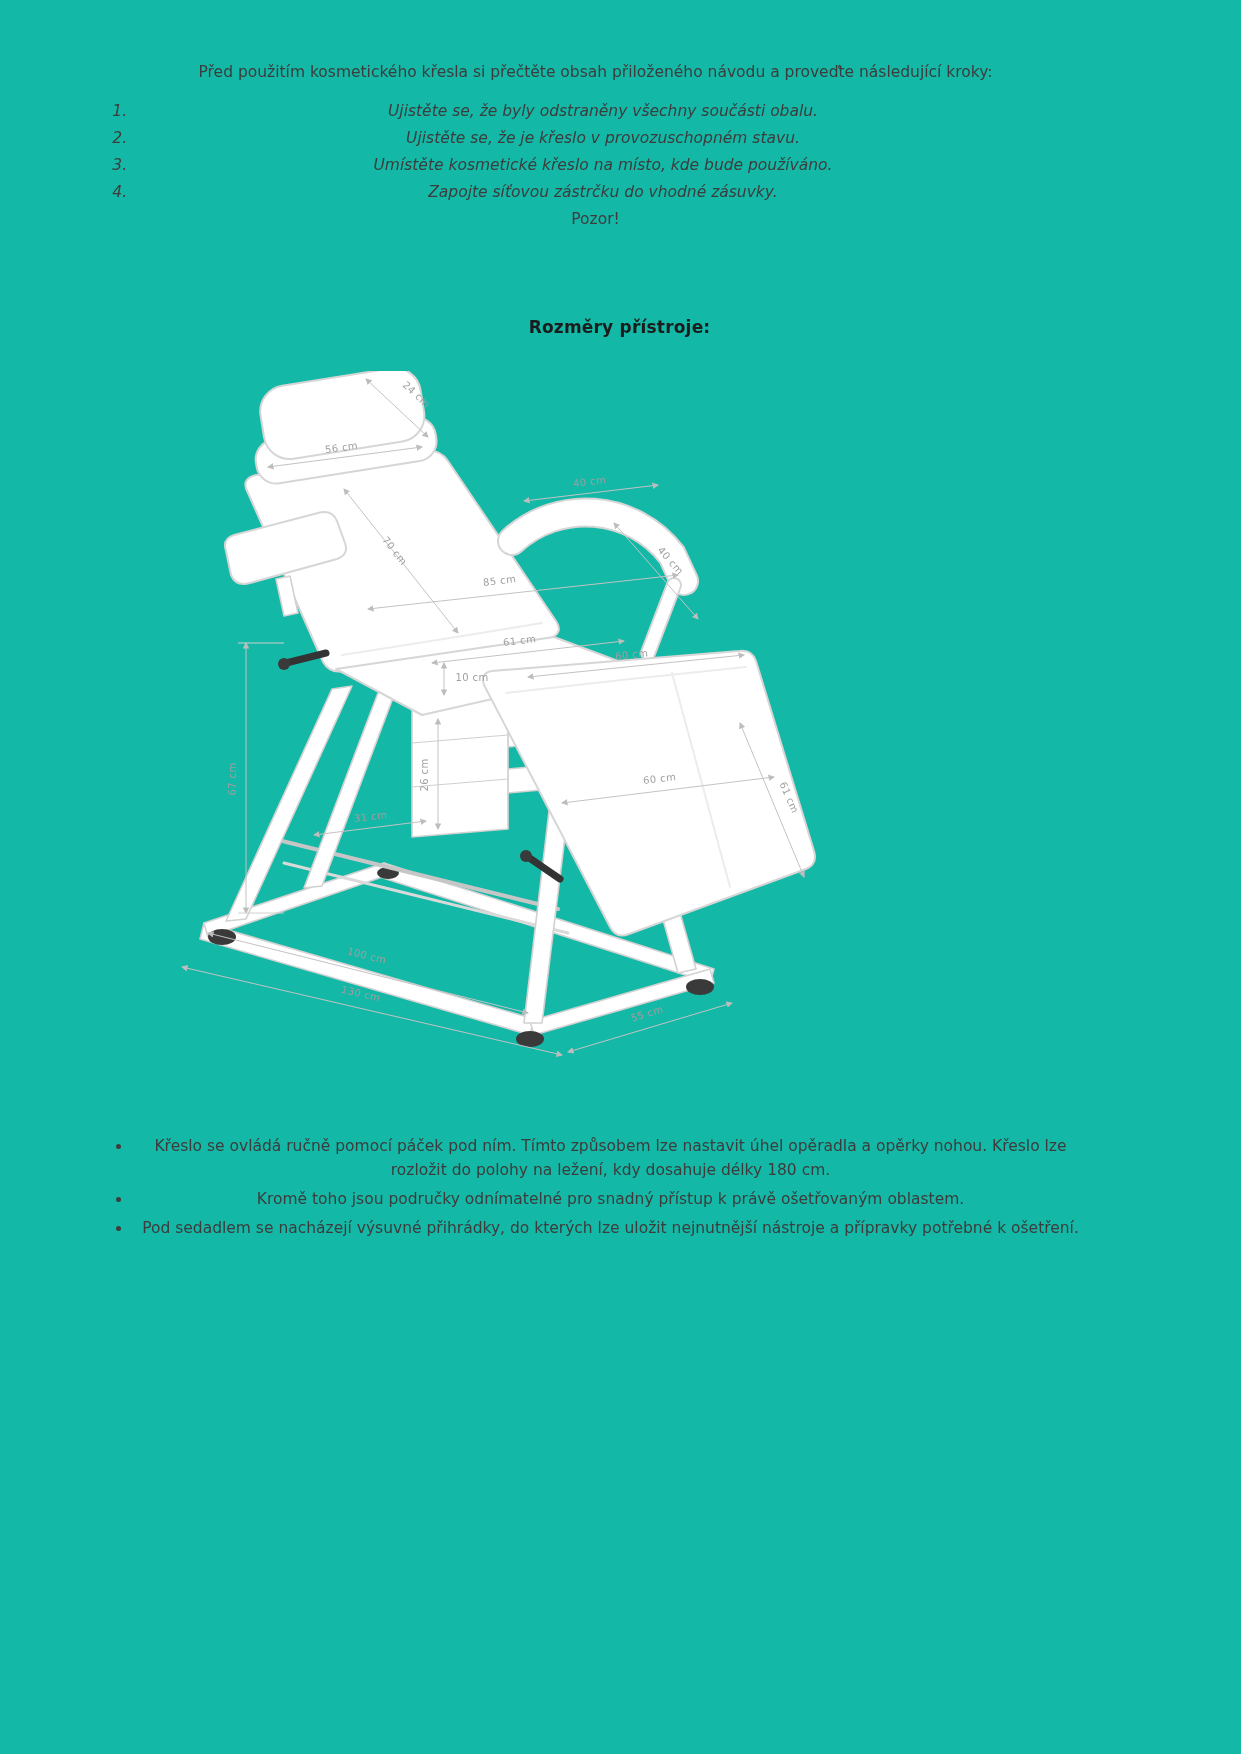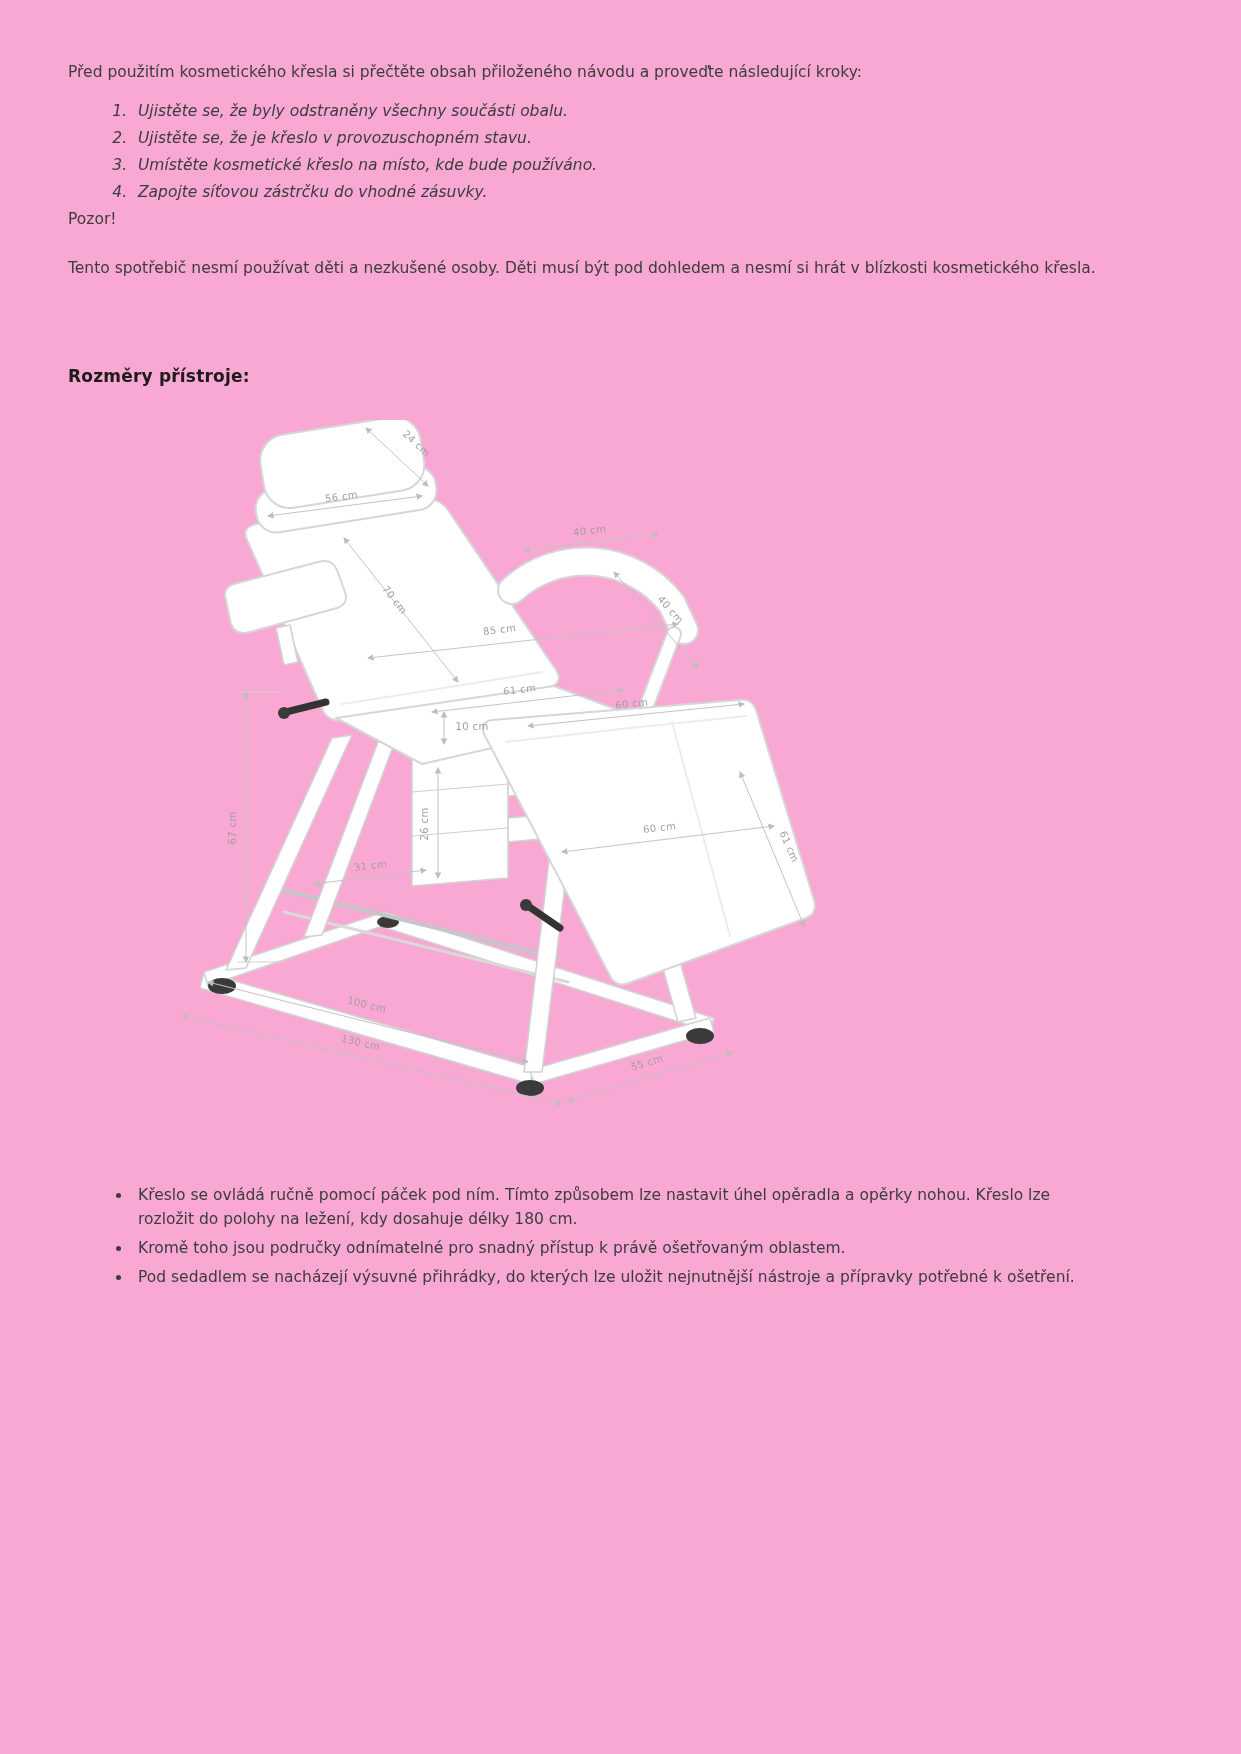--- a/index.html
+++ b/index.html
@@ -4,21 +4,21 @@
 <style>
   * { margin:0; padding:0; box-sizing:border-box; }
   html,body { background:#ffffff; }
   body {
     width:1241px; height:1754px;
     font-family:"DejaVu Sans", sans-serif;
     color:#3c3c3c;
     position:relative;
     overflow:hidden;
   }
-  .page { width:1241px; height:1754px; background:#f9a8d4; padding:60px 70px 40px 68px; }
+  .page { width:1241px; height:1754px; background:#14b8a6; padding:60px 70px 40px 68px;text-align:center; }
   .para { font-size:15.5px; line-height:1.55; max-width:1055px; }
   ol.steps {
     margin-top:14px;
     padding-left:64px;
     font-size:15.5px;
     line-height:1.75;
     max-width:1000px;
     font-style:italic;
   }
   ol.steps li { padding-left:6px; }
@@ -61,21 +61,20 @@
 
   <ol class="steps">
     <li>Ujistěte se, že byly odstraněny všechny součásti obalu.</li>
     <li>Ujistěte se, že je křeslo v provozuschopném stavu.</li>
     <li>Umístěte kosmetické křeslo na místo, kde bude používáno.</li>
     <li>Zapojte síťovou zástrčku do vhodné zásuvky.</li>
   </ol>
 
   <p class="para warning-title">Pozor!</p>
 
-  <p class="para warning-text">Tento spotřebič nesmí používat děti a nezkušené osoby. Děti musí být pod dohledem a  nesmí si hrát v blízkosti kosmetického křesla.</p>
 
   <h2 class="dim-heading">Rozměry přístroje:</h2>
 
   <div class="diagram">
     <svg viewBox="0 0 790 702" width="790" height="702" xmlns="http://www.w3.org/2000/svg">
       <defs>
         <marker id="ah" viewBox="0 0 10 10" refX="8.5" refY="5" markerWidth="6.5" markerHeight="6.5" orient="auto-start-reverse">
           <path d="M0,0 L10,5 L0,10 z" fill="#bdbdbd"></path>
         </marker>
       </defs>

